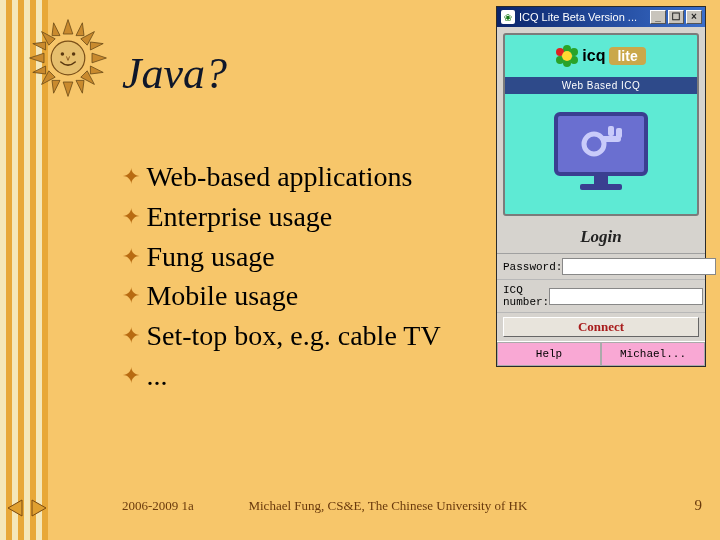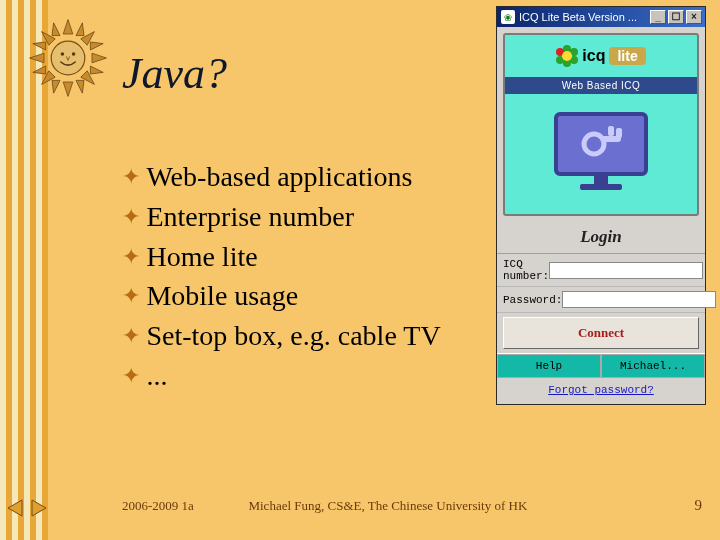--- a/index.html
+++ b/index.html
@@ -183,41 +183,41 @@
   .form-row .flabel { width: 82px; }
   .form-row input {
     flex: 1; height: 17px;
     border: 1px solid #888;
     background: #fff;
     font-family: inherit; font-size: 11px;
     padding: 0 3px;
   }
   .connect-btn {
     margin: 4px 6px;
-    height: 32px;
+    height: 20px;
     background: #e8e4dc;
     border: 1px solid #fff;
     border-right-color: #666; border-bottom-color: #666;
     display: flex; align-items: center; justify-content: center;
     font-family: Georgia, serif;
     font-weight: bold; color: #a81c1c;
     font-size: 13px;
   }
   .help-row {
     display: flex;
     border-top: 1px solid #fff;
   }
   .help-row .cell {
     flex: 1;
     text-align: center;
     padding: 5px 0;
     font-family: 'Courier New', monospace;
     font-size: 11px;
     border: 1px solid #aaa;
-    background: #14b8a6;
+    background: #f9a8d4;
   }
   .forgot {
     text-align: center;
     padding: 6px 0 8px;
     font-family: 'Courier New', monospace;
     font-size: 11px;
     color: #1717c4;
     text-decoration: underline;
   }
 </style>
@@ -256,25 +256,25 @@
 
 <div class="title">Java?</div>
 
 <div class="bullets">
   <div class="row">
       <span class="star">✦</span>
       <span>Web-based applications</span>
     </div>
   <div class="row">
       <span class="star">✦</span>
-      <span>Enterprise number</span>
-    </div>
-  <div class="row">
-      <span class="star">✦</span>
-      <span>Home lite</span>
+      <span>Enterprise usage</span>
+    </div>
+  <div class="row">
+      <span class="star">✦</span>
+      <span>Fung usage</span>
     </div>
   <div class="row">
       <span class="star">✦</span>
       <span>Mobile usage</span>
     </div>
   <div class="row">
       <span class="star">✦</span>
       <span>Set-top box, e.g. cable TV</span>
     </div>
   <div class="row">
@@ -329,29 +329,28 @@
         <rect x="55" y="28" width="20" height="6" rx="3" fill="#c9cbfa"></rect>
         <rect x="70" y="20" width="6" height="10" rx="2" fill="#c9cbfa"></rect>
         <rect x="62" y="18" width="6" height="10" rx="2" fill="#c9cbfa"></rect>
       </svg>
     </div>
   </div>
 
   <div class="login-label">Login</div>
 
   <div class="form-row">
+    <span class="flabel">Password:</span>
+    <input type="password" value="" style="">
+  </div>
+  <div class="form-row">
     <span class="flabel">ICQ number:</span>
     <input type="text" value="" style="">
-  </div>
-  <div class="form-row">
-    <span class="flabel">Password:</span>
-    <input type="password" value="" style="">
   </div>
 
   <div class="connect-btn">Connect</div>
 
   <div class="help-row">
     <div class="cell">Help</div>
     <div class="cell">Michael...</div>
   </div>
 
-  <div class="forgot">Forgot password?</div>
 </div>
 
 </body></html>

